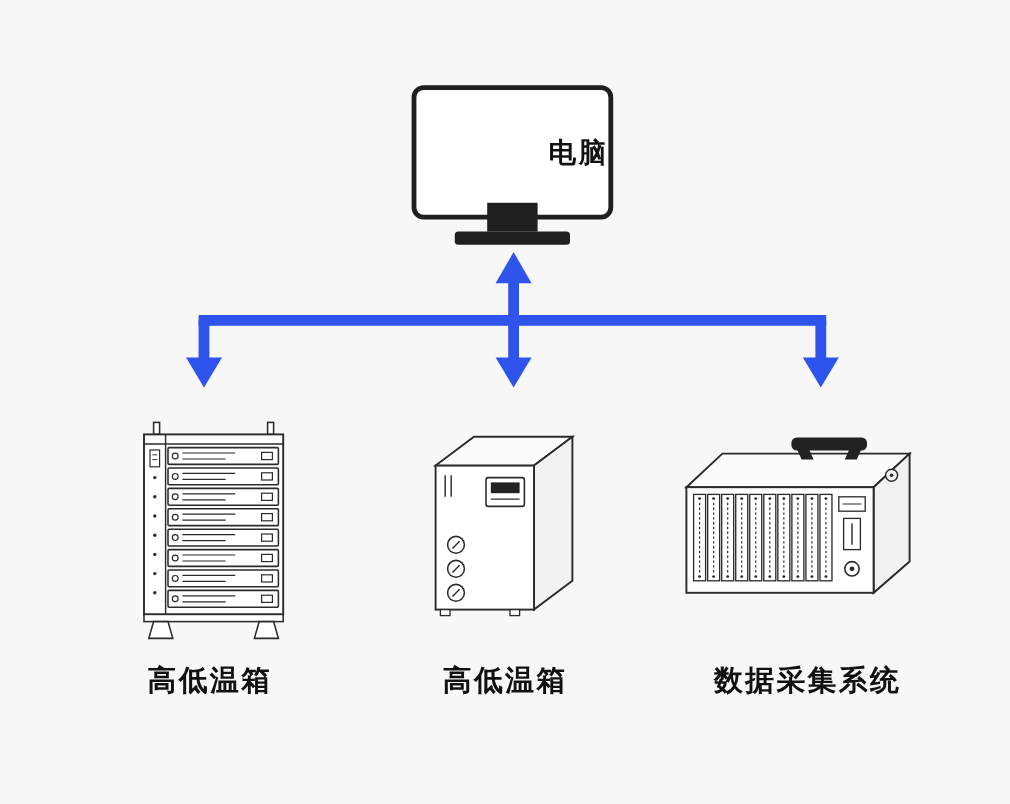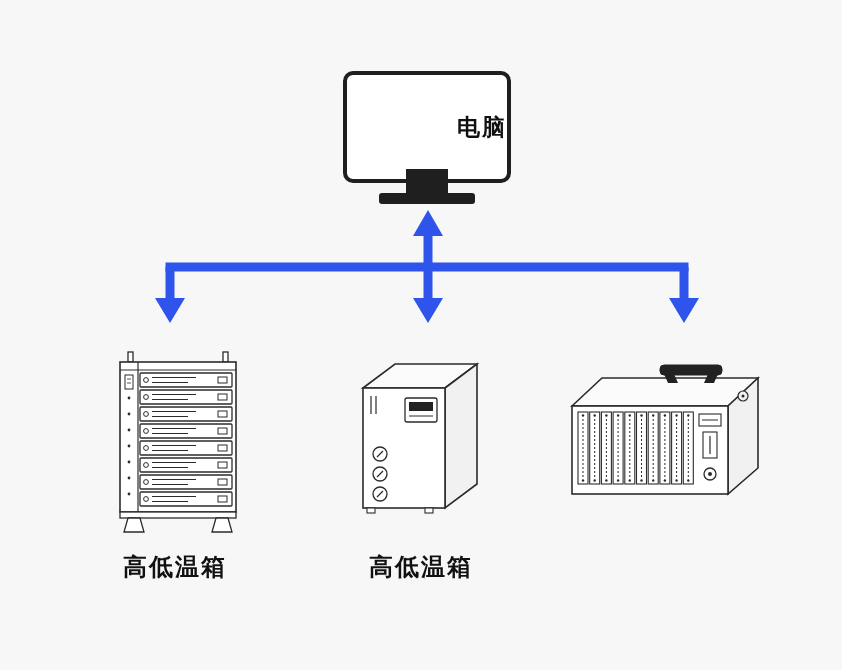--- a/index.html
+++ b/index.html
@@ -191,14 +191,15 @@
       <line x1="148" y1="76" x2="148" y2="94" stroke="#2b2b2b" stroke-width="1.2"></line>
       <circle cx="148" cy="114" r="6" fill="#ffffff" stroke="#2b2b2b" stroke-width="1.3"></circle>
       <circle cx="148" cy="114" r="2" fill="#2b2b2b"></circle>
       <circle cx="181" cy="36" r="5" fill="#f1f1f1" stroke="#2b2b2b" stroke-width="1.2"></circle>
       <circle cx="181" cy="36" r="1.5" fill="#2b2b2b"></circle>
     </g>
   </svg>
 
   <div id="label-test" class="device-label">高低温箱</div>
   <div id="label-chamber" class="device-label">高低温箱</div>
+  <div id="label-daq" class="device-label">数据采集系统</div>
 
 </div>
 
 </body></html>

